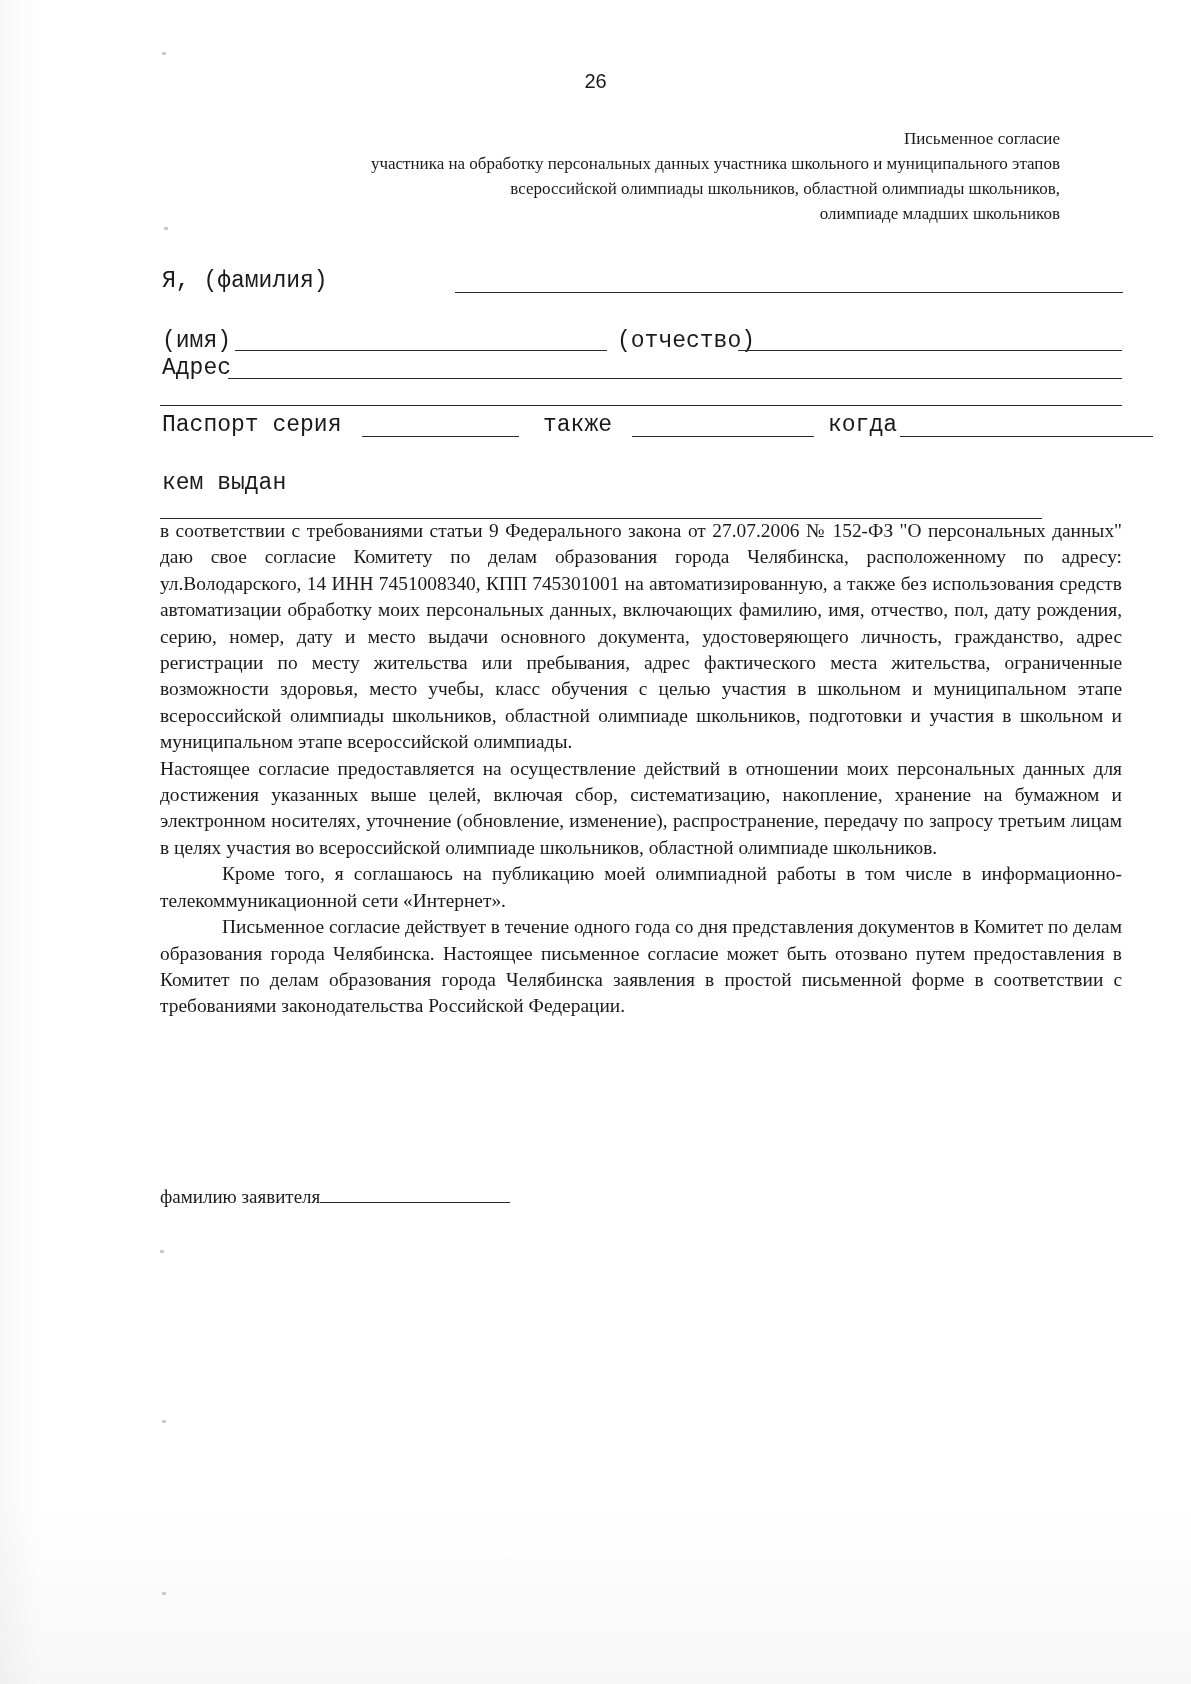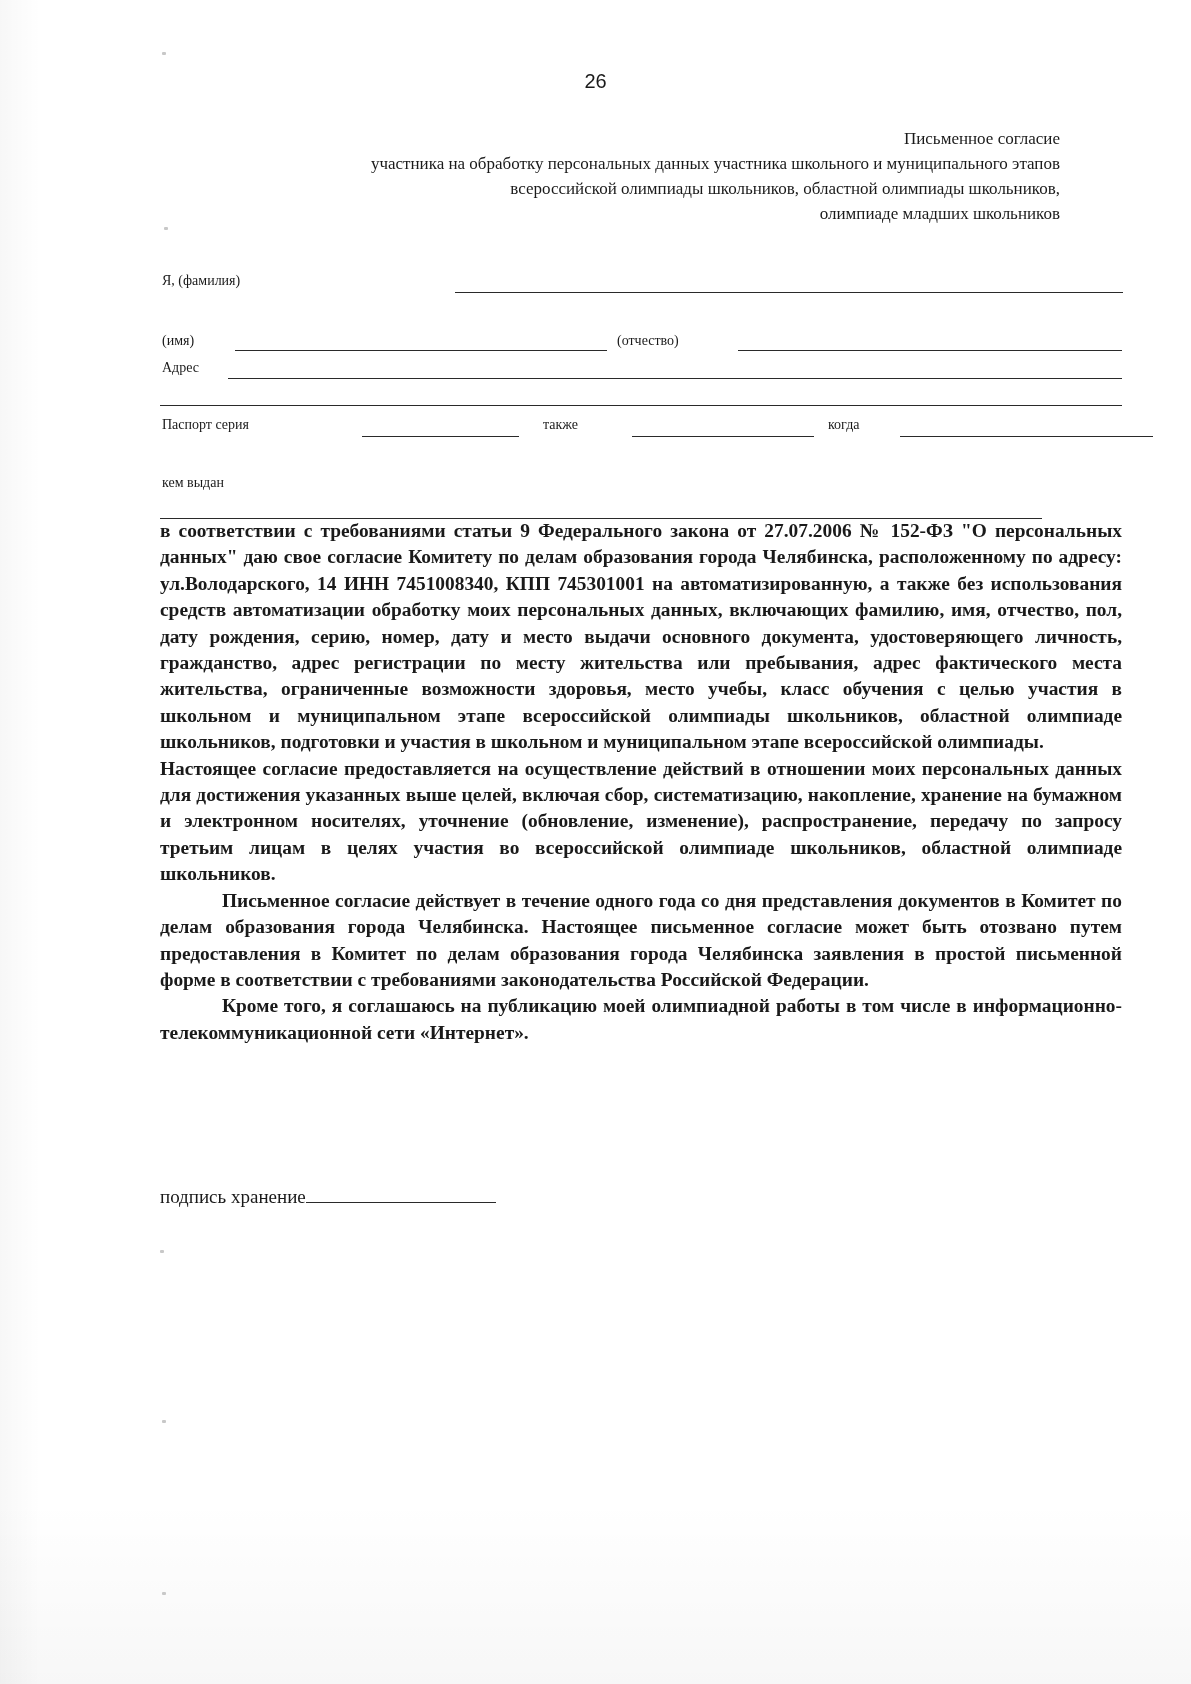--- a/index.html
+++ b/index.html
@@ -21,27 +21,27 @@
     }
     .speck { position: absolute; width: 4px; height: 3px; background: #c8c8c8; border-radius: 1px; }
     .page-number {
       position: absolute; left: 0; width: 1191px; top: 70px; text-align: center;
       font-family: "Liberation Sans", sans-serif; font-size: 20px;
     }
     .title-block {
       position: absolute; left: 120px; width: 940px; top: 126px;
       text-align: right; font-size: 17px; line-height: 25px;
     }
-    .abs { position: absolute; font-size: 14px; line-height: 22px; white-space: nowrap; }
+    .abs { position: absolute; font-size: 23px; line-height: 22px; white-space: nowrap; font-family: Liberation Mono, monospace; }
     .rule { position: absolute; height: 0; border-top: 1.4px solid #2a2a2a; }
     .body-text {
       position: absolute; left: 160px; width: 962px; top: 518px;
       font-size: 19.4px; line-height: 26.4px; text-align: justify;
     }
-    .body-text p { margin: 0; font-weight: bold; }
+    .body-text p { margin: 0; }
     .body-text p.indent { text-indent: 62px; }
     .sig-block { position: absolute; left: 160px; top: 1184px; font-size: 19px; line-height: 26px; }
     .sig-row { white-space: nowrap; }
     .sig-line { display: inline-block; border-bottom: 1.4px solid #2a2a2a; height: 18px; vertical-align: baseline; }
   </style>
 </head>
 <body>
 
 <div class="scan-shade"></div>
 <div class="speck" style="left:162px;top:52px;"></div>
@@ -86,21 +86,21 @@
 <div class="abs" style="left:900px;top:410px;width:250px;"></div>
 <div class="rule" style="left:900px;top:436px;width:253px;"></div>
 
 <div class="abs" style="left:162px;top:472px;">кем выдан</div>
 <div class="abs" style="left:160px;top:496px;width:880px;"></div>
 <div class="rule" style="left:160px;top:518px;width:882px;"></div>
 
 <div class="body-text">
   <p>в соответствии с требованиями статьи 9 Федерального закона от 27.07.2006 № 152-ФЗ "О персональных данных" даю свое согласие Комитету по делам образования города Челябинска, расположенному по адресу: ул.Володарского, 14 ИНН 7451008340, КПП 745301001 на автоматизированную, а также без использования средств автоматизации обработку моих персональных данных, включающих фамилию, имя, отчество, пол, дату рождения, серию, номер, дату и место выдачи основного документа, удостоверяющего личность, гражданство, адрес регистрации по месту жительства или пребывания, адрес фактического места жительства, ограниченные возможности здоровья, место учебы, класс обучения с целью участия в школьном и муниципальном этапе всероссийской олимпиады школьников, областной олимпиаде школьников, подготовки и участия в школьном и муниципальном этапе всероссийской олимпиады.</p>
   <p>Настоящее согласие предоставляется на осуществление действий в отношении моих персональных данных для достижения указанных выше целей, включая сбор, систематизацию, накопление, хранение на бумажном и электронном носителях, уточнение (обновление, изменение), распространение, передачу по запросу третьим лицам в целях участия во всероссийской олимпиаде школьников, областной олимпиаде школьников.</p>
+  <p class="indent">Кроме того, я соглашаюсь на публикацию моей олимпиадной работы в том числе в информационно-телекоммуникационной сети «Интернет».</p>
   <p class="indent">Письменное согласие действует в течение одного года со дня представления документов в Комитет по делам образования города Челябинска. Настоящее письменное согласие может быть отозвано путем предоставления в Комитет по делам образования города Челябинска заявления в простой письменной форме в соответствии с требованиями законодательства Российской Федерации.</p>
-  <p class="indent">Кроме того, я соглашаюсь на публикацию моей олимпиадной работы в том числе в информационно-телекоммуникационной сети «Интернет».</p>
 </div>
 
 <div class="sig-block">
   <div class="sig-row">
-    <span>подпись хранение</span><span class="sig-line" style="width:190px;"></span>
+    <span>фамилию заявителя</span><span class="sig-line" style="width:190px;"></span>
   </div>
 </div>
 
 </body></html>

